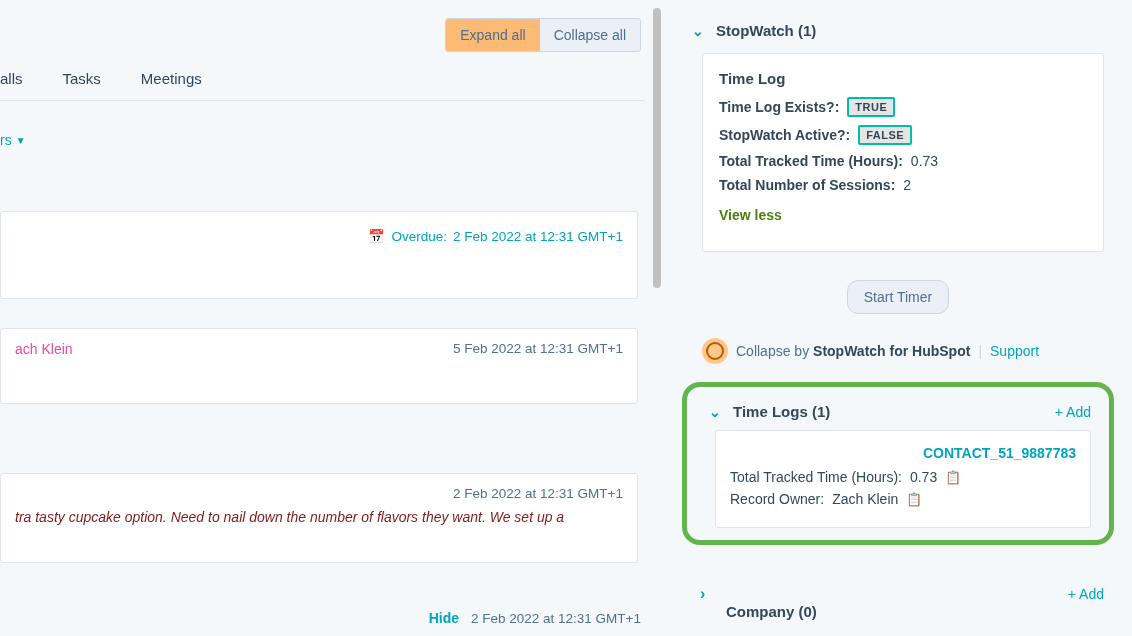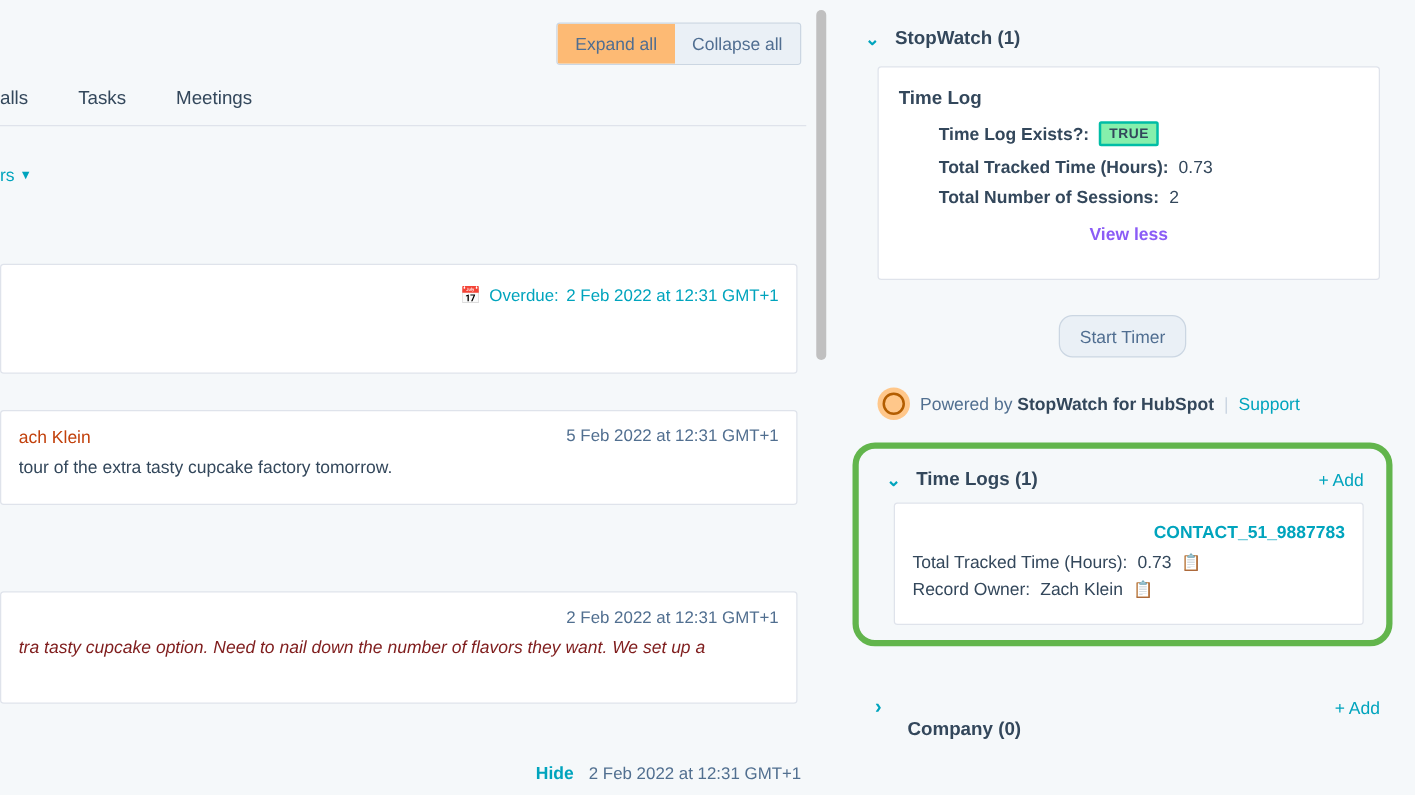--- a/index.html
+++ b/index.html
@@ -115,21 +115,21 @@
       top: 328px;
       height: 76px;
       padding: 12px 14px;
     }
     .card-2-header {
       display: flex;
       justify-content: space-between;
       margin-bottom: 8px;
     }
     .card-2-name {
-      color: #c2410c;
+      color: #ec4899;
     }
     .card-2-date {
       color: #516f90;
       font-size: 13.5px;
     }
     .card-2-body {
       color: #33475b;
       font-size: 14px;
     }
     .card-3 {
@@ -231,39 +231,38 @@
     .stat-row {
       display: flex;
       align-items: center;
       gap: 8px;
       margin-bottom: 8px;
       color: #33475b;
       font-size: 14px;
     }
     .stat-label {
       font-weight: 700;
-      margin-left: 32px;
     }
     .badge {
       border: 2px solid #00bda5;
-      background: #86efac;
+      background: #e5e5e5;
       color: #33475b;
       font-size: 11px;
       font-weight: 700;
       padding: 2px 6px;
       border-radius: 2px;
       letter-spacing: 0.5px;
     }
     .stat-value {
       font-weight: 400;
       color: #33475b;
     }
     .view-less {
-      text-align: center;
-      color: #8b5cf6;
+      text-align: left;
+      color: #4d7c0f;
       font-weight: 600;
       font-size: 14px;
       margin-top: 14px;
       cursor: pointer;
     }
     .start-timer-wrap {
       text-align: center;
       margin: 28px 0 24px 0;
     }
     .start-timer-btn {
@@ -402,21 +401,20 @@
       <span>Overdue:</span>
       <span>2 Feb 2022 at 12:31 GMT+1</span>
     </div>
   </div>
 
   <div class="card card-2">
     <div class="card-2-header">
       <span class="card-2-name">ach Klein</span>
       <span class="card-2-date">5 Feb 2022 at 12:31 GMT+1</span>
     </div>
-    <div class="card-2-body">tour of the extra tasty cupcake factory tomorrow.</div>
   </div>
 
   <div class="card card-3">
     <div class="card-3-date">2 Feb 2022 at 12:31 GMT+1</div>
     <div class="card-3-body">tra tasty cupcake option. Need to nail down the number of flavors they want. We set up a</div>
   </div>
 
   <div class="bottom-row">
     <span class="hide-link">Hide</span>
     <span class="bottom-date">2 Feb 2022 at 12:31 GMT+1</span>
@@ -432,38 +430,42 @@
     <span>StopWatch (1)</span>
   </div>
 
   <div class="stopwatch-card">
     <h4>Time Log</h4>
     <div class="stat-row">
       <span class="stat-label">Time Log Exists?:</span>
       <span class="badge">TRUE</span>
     </div>
     <div class="stat-row">
+      <span class="stat-label">StopWatch Active?:</span>
+      <span class="badge">FALSE</span>
+    </div>
+    <div class="stat-row">
       <span class="stat-label">Total Tracked Time (Hours):</span>
       <span class="stat-value">0.73</span>
     </div>
     <div class="stat-row">
       <span class="stat-label">Total Number of Sessions:</span>
       <span class="stat-value">2</span>
     </div>
     <div class="view-less">View less</div>
   </div>
 
   <div class="start-timer-wrap">
     <button class="start-timer-btn">Start Timer</button>
   </div>
 
   <div class="powered-by">
     <span class="stopwatch-icon-circle"></span>
     <span class="powered-text">
-      <span>Powered by</span>
+      <span>Collapse by</span>
       <strong>StopWatch for HubSpot</strong>
     </span>
     <span class="divider-vert">|</span>
     <span class="support-link">Support</span>
   </div>
 
   <div class="highlight-box">
     <div class="section-header">
       <span class="chevron">⌄</span>
       <span>Time Logs (1)</span>

